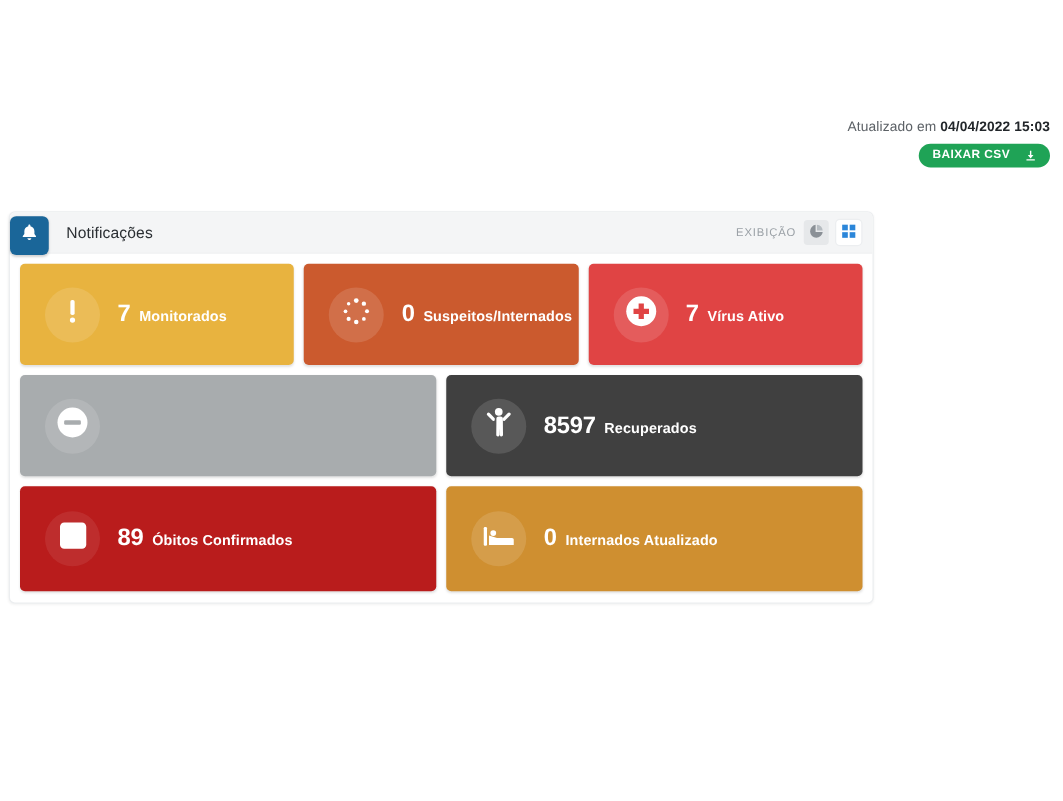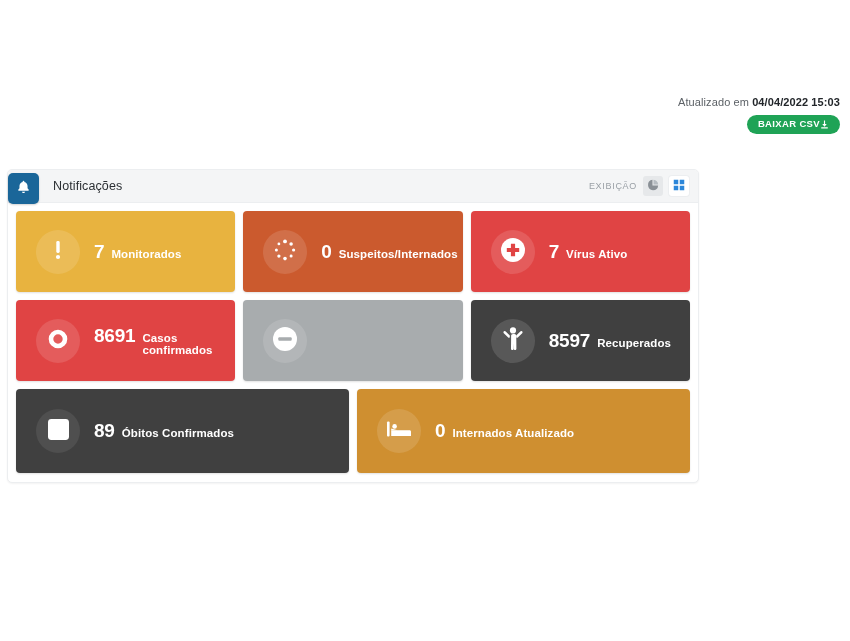--- a/index.html
+++ b/index.html
@@ -22,21 +22,21 @@
     color: #555a5e;
     letter-spacing: 0.1px;
     line-height: 13px;
   }
   .updated-label { color: #5c6166; }
   .updated-value { font-weight: bold; color: #22262a; }
 
   .csv-btn {
     display: inline-flex;
     align-items: center;
-    gap: 0;
+    gap: 12px;
     margin-top: 6px;
     background: #1fa356;
     color: #ffffff;
     font-size: 9.5px;
     font-weight: bold;
     letter-spacing: 0.35px;
     padding: 4px 11px 5px 11px;
     border: none;
     border-radius: 11px;
     cursor: pointer;
@@ -271,33 +271,20 @@
         </div>
         <div class="card-text">
           <span class="card-value">7</span>
           <span class="card-label">Vírus Ativo</span>
         </div>
       </div>
     </div>
 
     <div class="card-row">
 
-      <div class="card" style="background:#e04444">
-        <div class="icon-circle">
-          <span>
-            <svg width="20" height="20" viewBox="0 0 20 20" aria-hidden="true">
-              <circle cx="10" cy="10" r="7" fill="none" stroke="#ffffff" stroke-width="4.6"></circle>
-            </svg>
-          </span>
-        </div>
-        <div class="card-text">
-          <span class="card-value">8691</span>
-          <span class="card-label">Casos confirmados</span>
-        </div>
-      </div>
 
       <div class="card grey" style="background:#a8acae">
         <div class="icon-circle">
           <span>
             <svg width="26" height="26" viewBox="0 0 26 26" aria-hidden="true">
               <circle cx="13" cy="13" r="12" fill="#ffffff"></circle>
               <rect x="6.3" y="11.2" width="13.4" height="3.6" rx="1.1" fill="#a8acae"></rect>
             </svg>
           </span>
         </div>
@@ -316,21 +303,21 @@
         </div>
         <div class="card-text">
           <span class="card-value">8597</span>
           <span class="card-label">Recuperados</span>
         </div>
       </div>
     </div>
 
     <div class="card-row">
 
-      <div class="card tall" style="background:#404040">
+      <div class="card tall" style="background:#b91c1c">
         <div class="icon-circle" style="background:rgba(255,255,255,0.08)">
           <span>
             <svg width="23" height="23" viewBox="0 0 23 23" aria-hidden="true">
               <rect x="1" y="1" width="21" height="21" rx="3.4" fill="#ffffff"></rect>
             </svg>
           </span>
         </div>
         <div class="card-text">
           <span class="card-value">89</span>
           <span class="card-label">Óbitos Confirmados</span>

